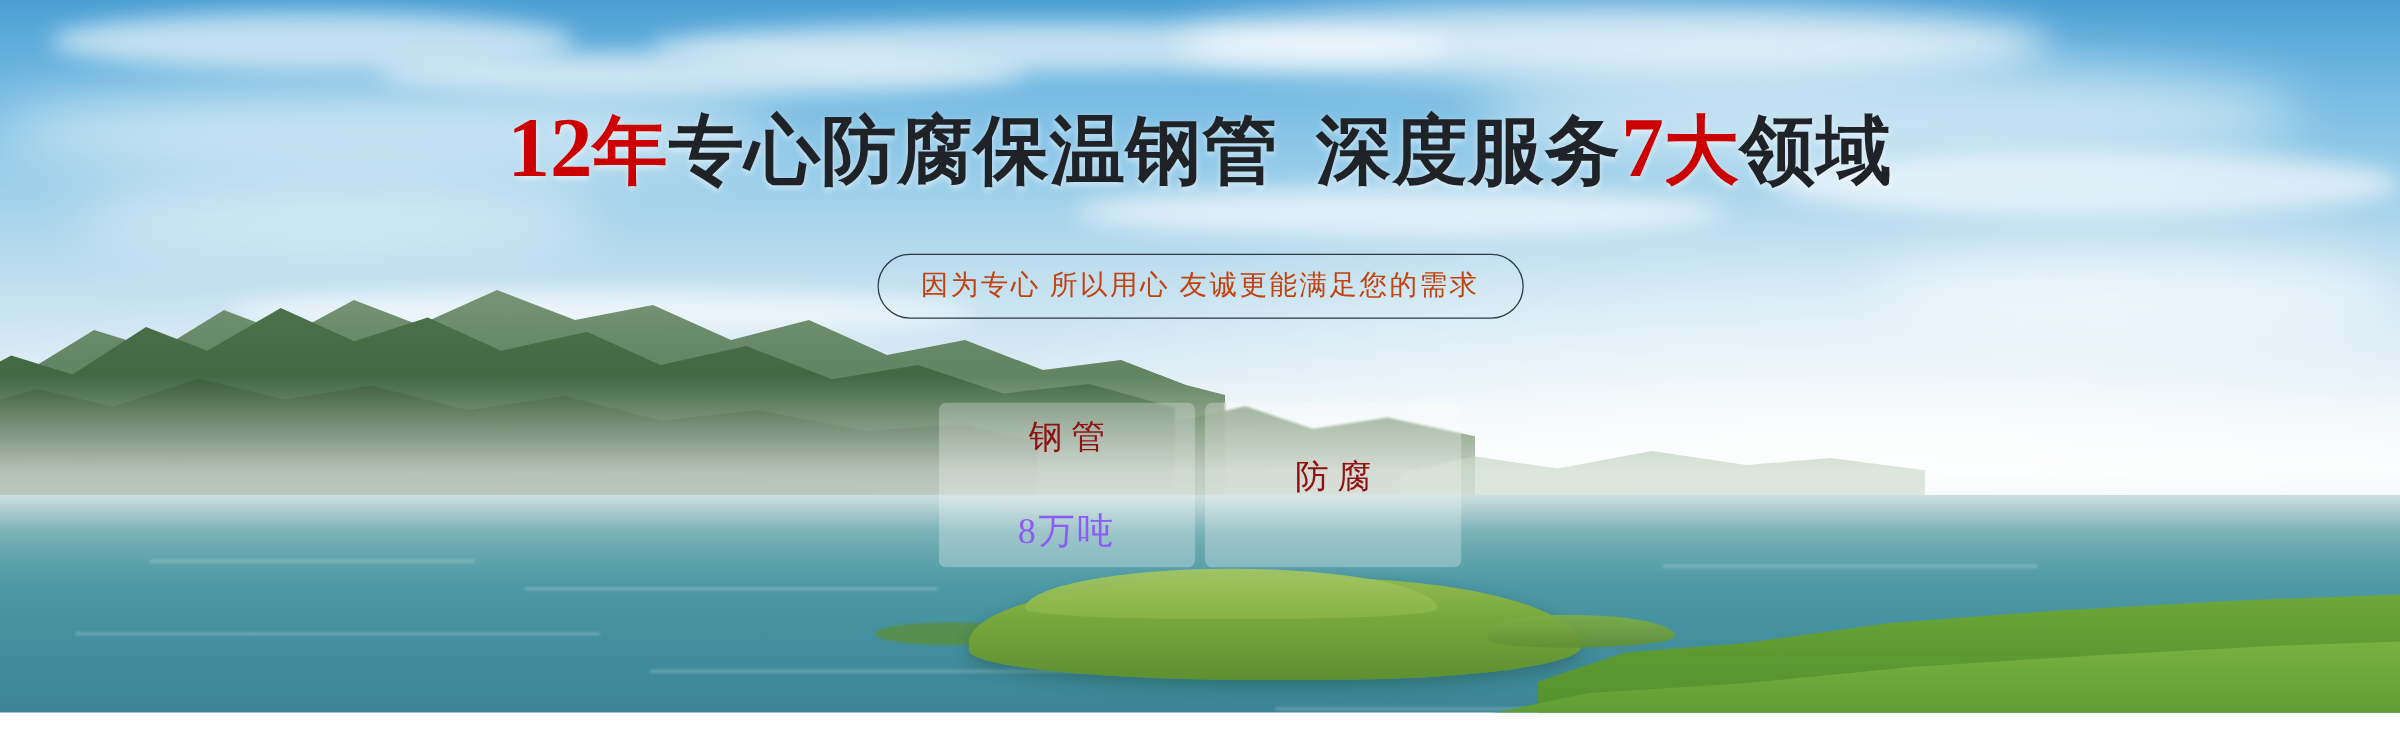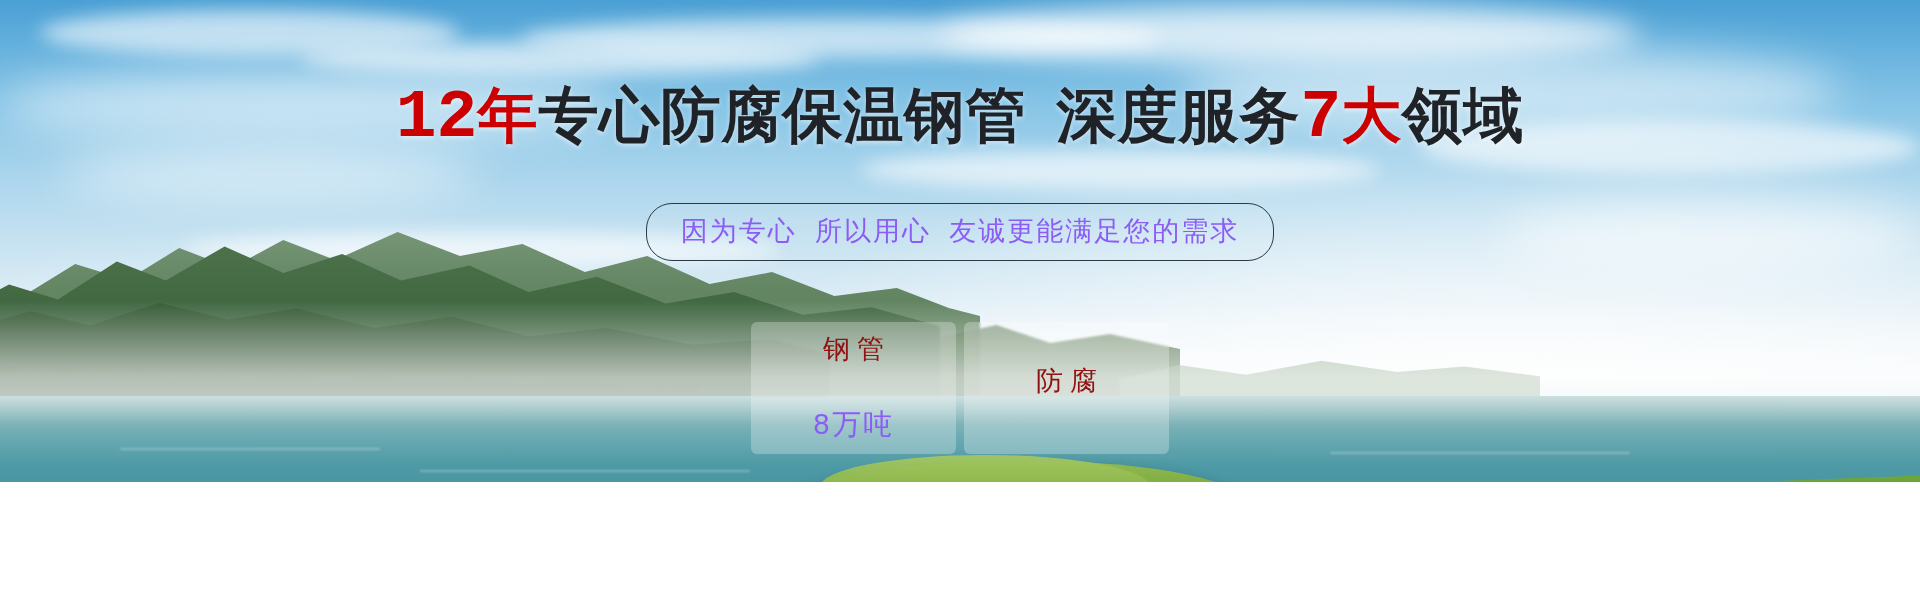--- a/index.html
+++ b/index.html
@@ -3,23 +3,23 @@
 <meta charset="utf-8">
 <style>
   html, body {
     margin: 0;
     padding: 0;
     background: #ffffff;
   }
   #banner {
     position: relative;
     width: 1920px;
-    height: 482px;
+    height: 570px;
     overflow: hidden;
-    font-family: Liberation Mono, monospace;
+    font-family: Liberation Serif, serif;
     user-select: none;
   }
 
   
   .scene { position: absolute; inset: 0; overflow: hidden; }
 
   
   .sky {
     position: absolute; left: 0; top: 0; width: 1920px; height: 430px;
     background:
@@ -227,22 +227,22 @@
     top: 203px;
     left: 0;
     width: 1920px;
     text-align: center;
   }
   .subtitle {
     display: inline-block;
     border: 1.5px solid #2b3a44;
     border-radius: 26px;
     padding: 9px 34px 11px;
-    font-size: 27px;
-    color: #8b5cf6;
+    font-size: 22px;
+    color: #c2410c;
     letter-spacing: 2px;
     white-space: nowrap;
     background: rgba(255,255,255,0.05);
   }
 
   .cards {
     position: absolute;
     top: 322px;
     left: 0;
     width: 1920px;

